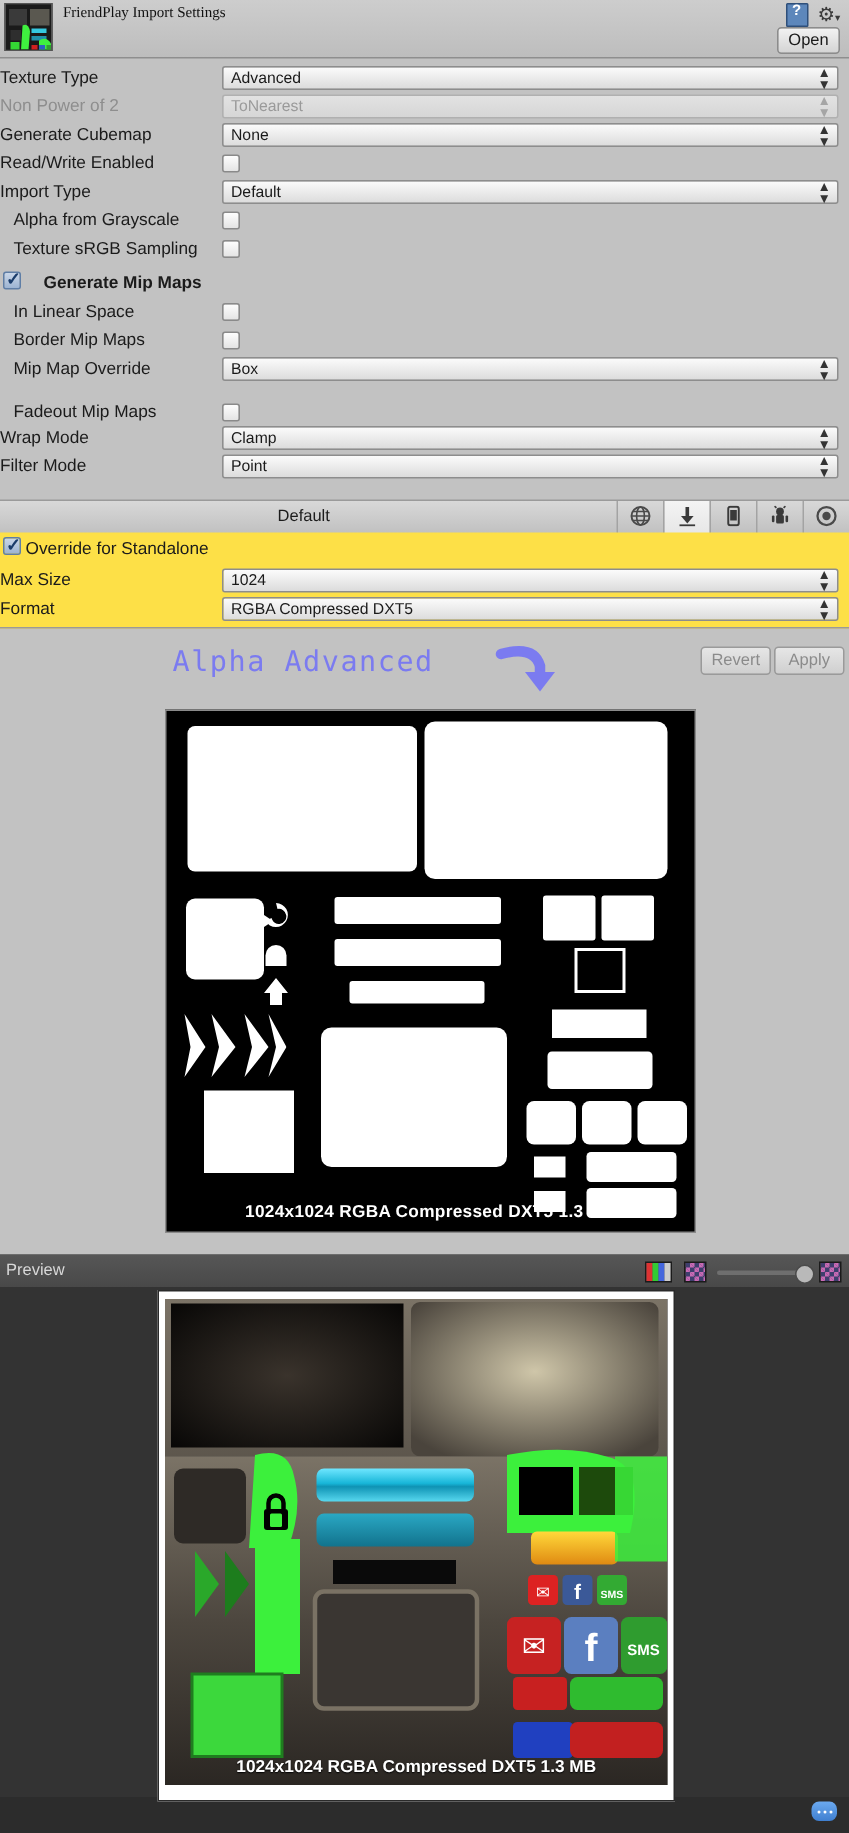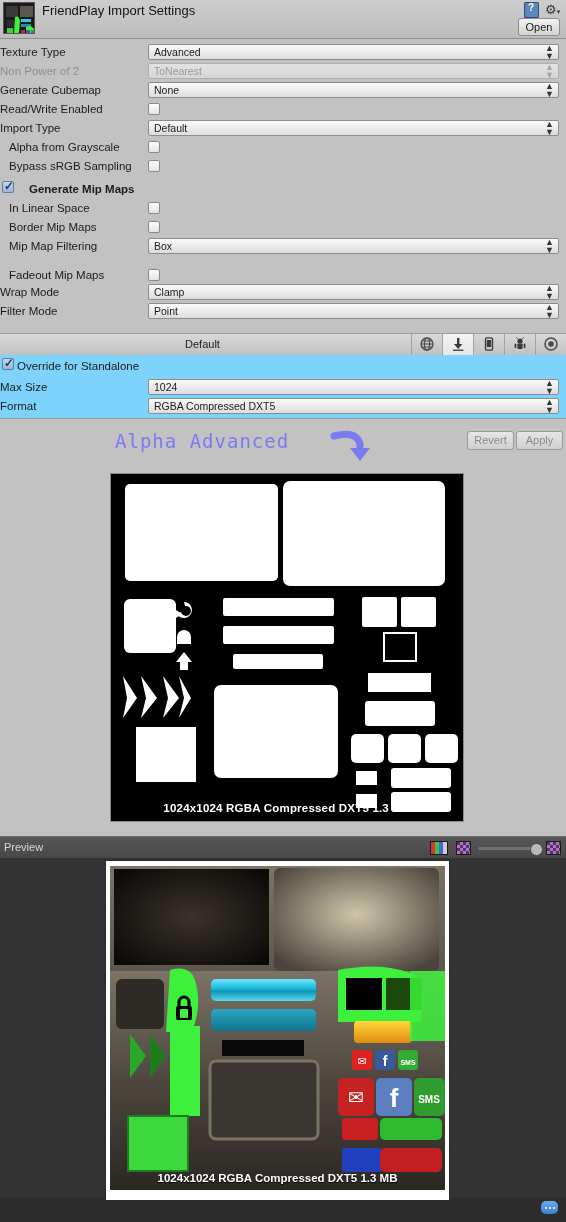--- a/index.html
+++ b/index.html
@@ -15,21 +15,21 @@
   .inspector{
     position:absolute;left:0;top:0;width:566px;height:836px;
     background:#c2c2c2;
   }
 
   
   .hdr{position:relative;height:38px;background:linear-gradient(#cdcdcd,#bdbdbd);
        border-bottom:1px solid #8e8e8e;}
   .hdr-thumb{position:absolute;left:3px;top:2px;width:32px;height:32px;
        border:1px solid #555;box-sizing:border-box;overflow:hidden;background:#111;}
-  .hdr-title{position:absolute;left:42px;top:3px;font-size:13px;color:#111;}
+  .hdr-title{position:absolute;left:42px;top:3px;font-size:10px;color:#111;font-family:Liberation Serif, serif;}
   .hdr-icons{position:absolute;right:7px;top:2px;display:flex;gap:6px;align-items:center;}
   .ic-help{width:13px;height:14px;border:1px solid #2e4f7a;background:#5d87bb;border-radius:1px;
        position:relative;}
   .ic-help:after{content:"?";position:absolute;left:3px;top:-1px;font-size:10px;color:#fff;font-weight:bold;}
   .ic-gear{width:14px;height:14px;position:relative;color:#3a3a3a;font-size:13px;line-height:13px;}
   .btn-open{position:absolute;right:6px;top:18px;width:40px;height:16px;
        border:1px solid #8c8c8c;border-radius:3px;background:linear-gradient(#f2f2f2,#d4d4d4);
        font-size:11px;text-align:center;line-height:16px;color:#1a1a1a;}
 
   
@@ -55,21 +55,21 @@
   .platbar{position:absolute;left:0;top:333px;width:566px;height:22px;
       background:linear-gradient(#d8d8d8,#c0c0c0);border-top:1px solid #9a9a9a;
       border-bottom:1px solid #9a9a9a;}
   .platbar .deflabel{position:absolute;left:0;width:405px;text-align:center;top:4px;
       font-size:11px;color:#1c1c1c;}
   .tabs{position:absolute;right:0;top:0;display:flex;height:22px;}
   .tab{width:30px;height:22px;border-left:1px solid #a3a3a3;
       display:flex;align-items:center;justify-content:center;color:#4a4a4a;}
   .tab.sel{background:linear-gradient(#f4f4f4,#e6e6e6);border-bottom:2px solid #555;}
   .platpanel{position:absolute;left:0;top:355px;width:566px;height:63px;
-      background:#7dd3fc;border-bottom:1px solid #9a9a9a;}
+      background:#fde047;border-bottom:1px solid #9a9a9a;}
 
   
   .anno{position:absolute;left:115px;top:430px;font-family:"DejaVu Sans Mono",monospace;
       font-size:19px;color:#7b7bf0;letter-spacing:1px;}
   .arrow-svg{position:absolute;left:330px;top:428px;}
   .btn-sm{position:absolute;height:17px;border:1px solid #9a9a9a;border-radius:3px;
       background:linear-gradient(#e6e6e6,#cfcfcf);font-size:11px;text-align:center;
       line-height:16px;color:#8b8b8b;}
 
   
@@ -155,37 +155,37 @@
       </div>
       <div class="row" style="top: 120px;">
         <div class="lbl">Import Type</div>
         <div class="dd"><span>Default</span><span class="arrows">▲<br>▼</span></div>
       </div>
       <div class="row" style="top: 139px;">
         <div class="lbl indent">Alpha from Grayscale</div>
         <div class="cb" style="top: 2px;"></div>
       </div>
       <div class="row" style="top: 158px;">
-        <div class="lbl indent">Bypass sRGB Sampling</div>
+        <div class="lbl indent">Texture sRGB Sampling</div>
         <div class="cb" style="top: 2px;"></div>
       </div>
       <div class="row" style="top: 181px;">
         <div class="cb lft on"></div>
         <div class="lbl bold" style="left: 17px; margin-left: 12px;">Generate Mip Maps</div>
       </div>
       <div class="row" style="top: 200px;">
         <div class="lbl indent">In Linear Space</div>
         <div class="cb" style="top: 2px;"></div>
       </div>
       <div class="row" style="top: 219px;">
         <div class="lbl indent">Border Mip Maps</div>
         <div class="cb" style="top: 2px;"></div>
       </div>
       <div class="row" style="top: 238px;">
-        <div class="lbl indent">Mip Map Filtering</div>
+        <div class="lbl indent">Mip Map Override</div>
         <div class="dd"><span>Box</span><span class="arrows">▲<br>▼</span></div>
       </div>
       <div class="row" style="top: 257px; margin-top: 10px;">
         <div class="lbl indent">Fadeout Mip Maps</div>
         <div class="cb" style="top: 2px;"></div>
       </div>
       <div class="row" style="top: 284px; padding-left: 20px;">
         <div class="lbl">Wrap Mode</div>
         <div class="dd"><span>Clamp</span><span class="arrows">▲<br>▼</span></div>
       </div>

